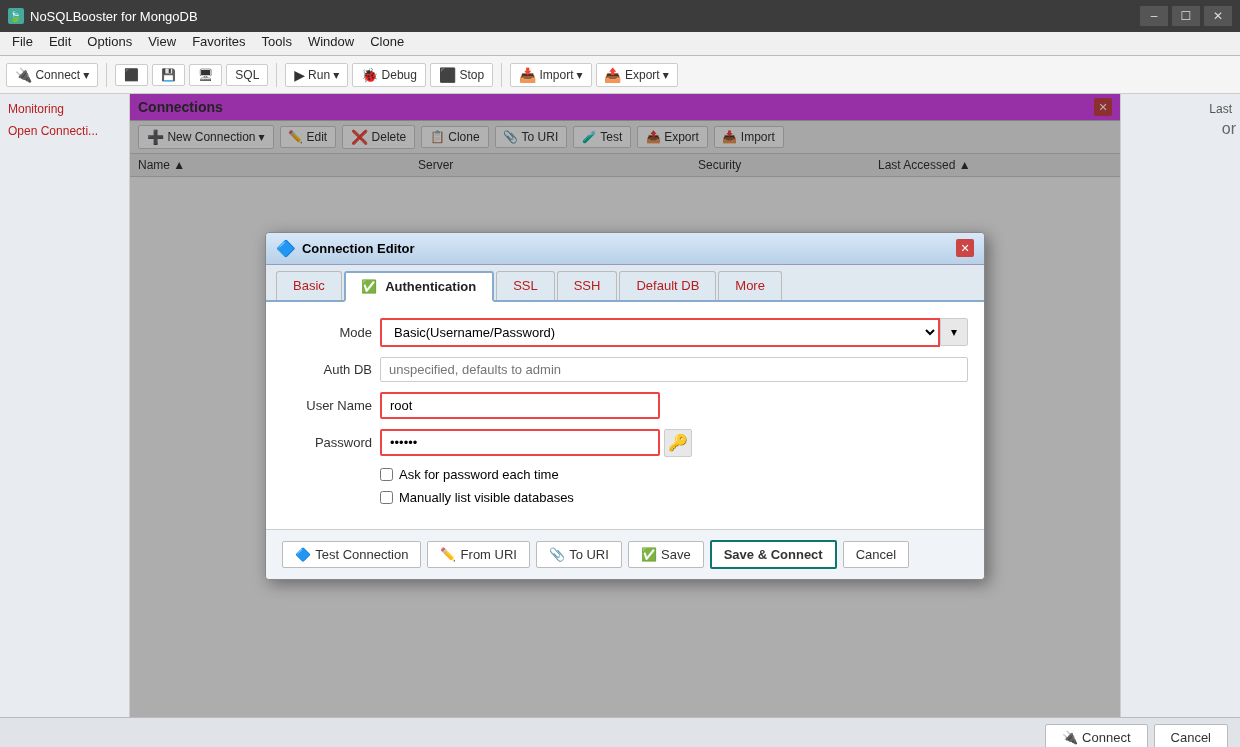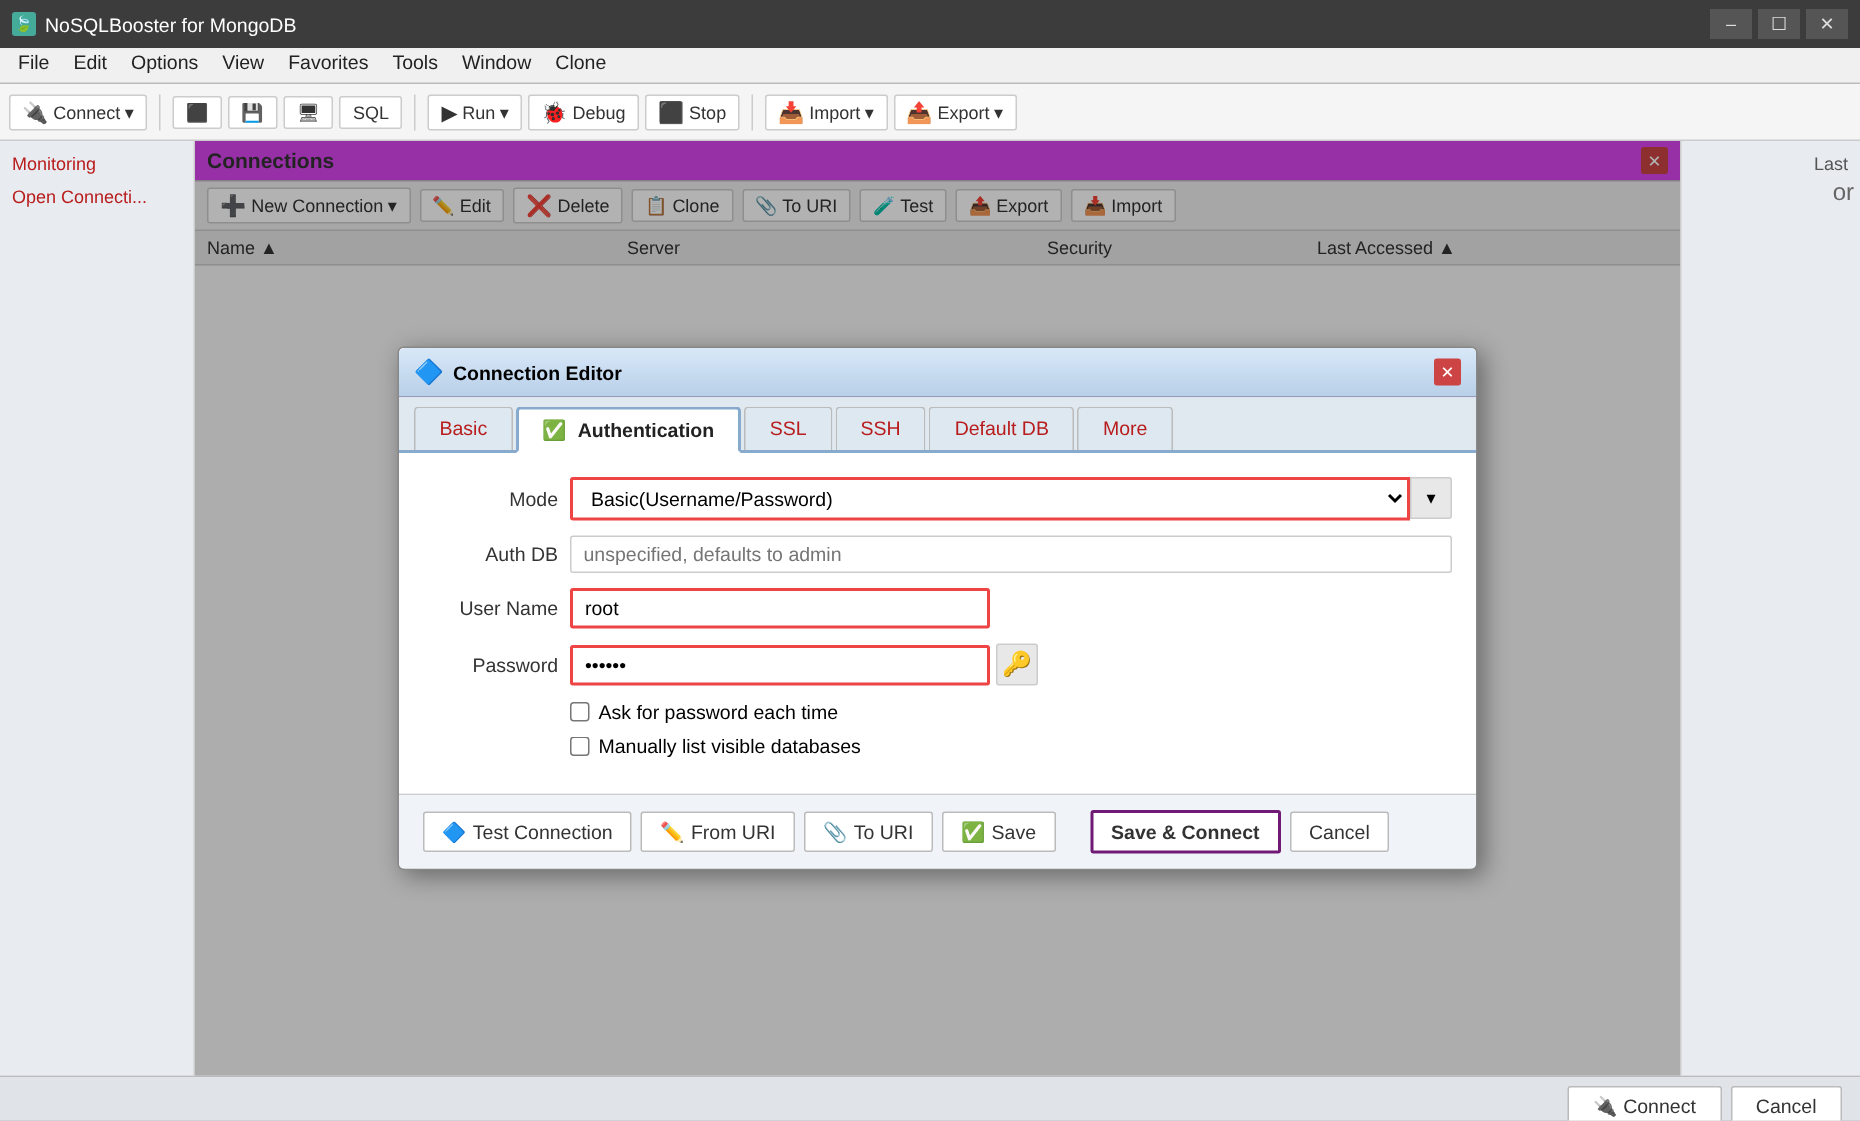--- a/index.html
+++ b/index.html
@@ -205,21 +205,21 @@
       background: #fff;
     }
     .form-input.username-box {
       border: 2px solid #e44;
       max-width: 280px;
     }
 
     .form-select-wrapper {
       flex: 1;
       display: flex;
-      align-items: flex-start;
+      align-items: center;
       gap: 0;
     }
     .form-select {
       flex: 1;
       padding: 4px 8px;
       border: 2px solid #e44;
       font-size: 13px;
       border-radius: 2px 0 0 2px;
       background: #fff;
     }
@@ -267,23 +267,22 @@
       gap: 6px;
       align-items: center;
       border-radius: 0 0 4px 4px;
     }
     .foot-btn {
       display: flex; align-items: center; gap: 4px;
       padding: 5px 12px; border: 1px solid #bbb; background: #fff;
       cursor: pointer; border-radius: 2px; font-size: 13px; color: #333;
     }
     .foot-btn.save-connect {
-      border: 2px solid #701a75;
+      border: 2px solid #0f766e;
       font-weight: bold;
-      margin-left: 17px;
     }
 
     
     .right-panel {
       width: 120px;
       background: #e8ecf0;
       border-left: 1px solid #ccc;
       padding: 4px;
       display: flex; flex-direction: column; align-items: flex-end; justify-content: flex-start;
     }

